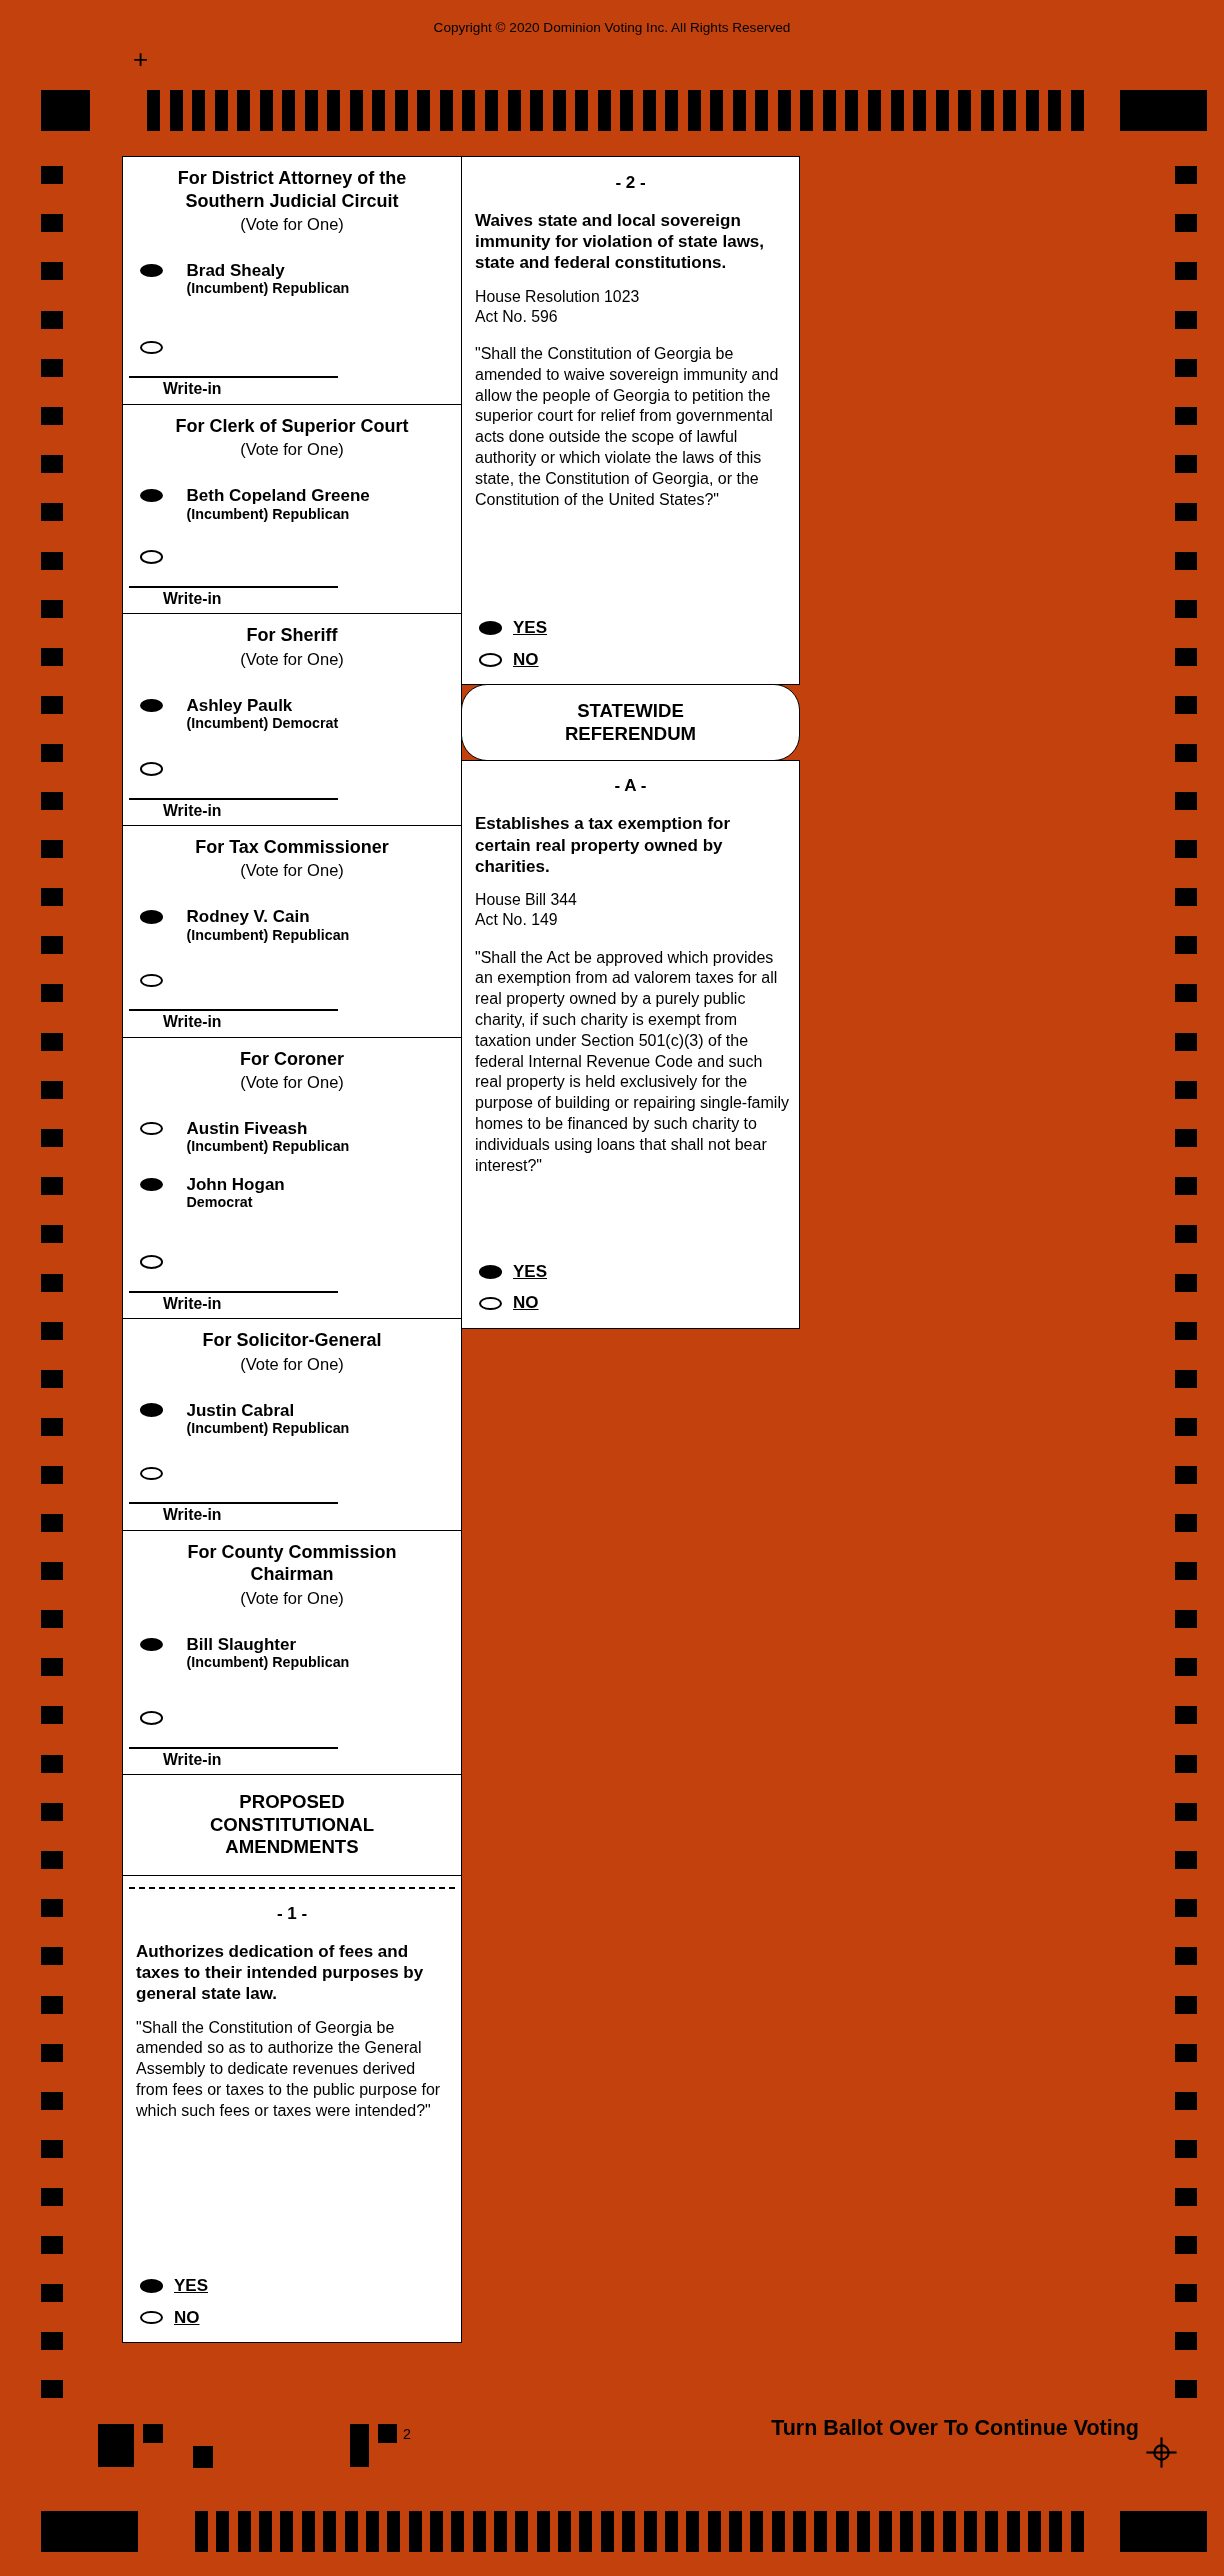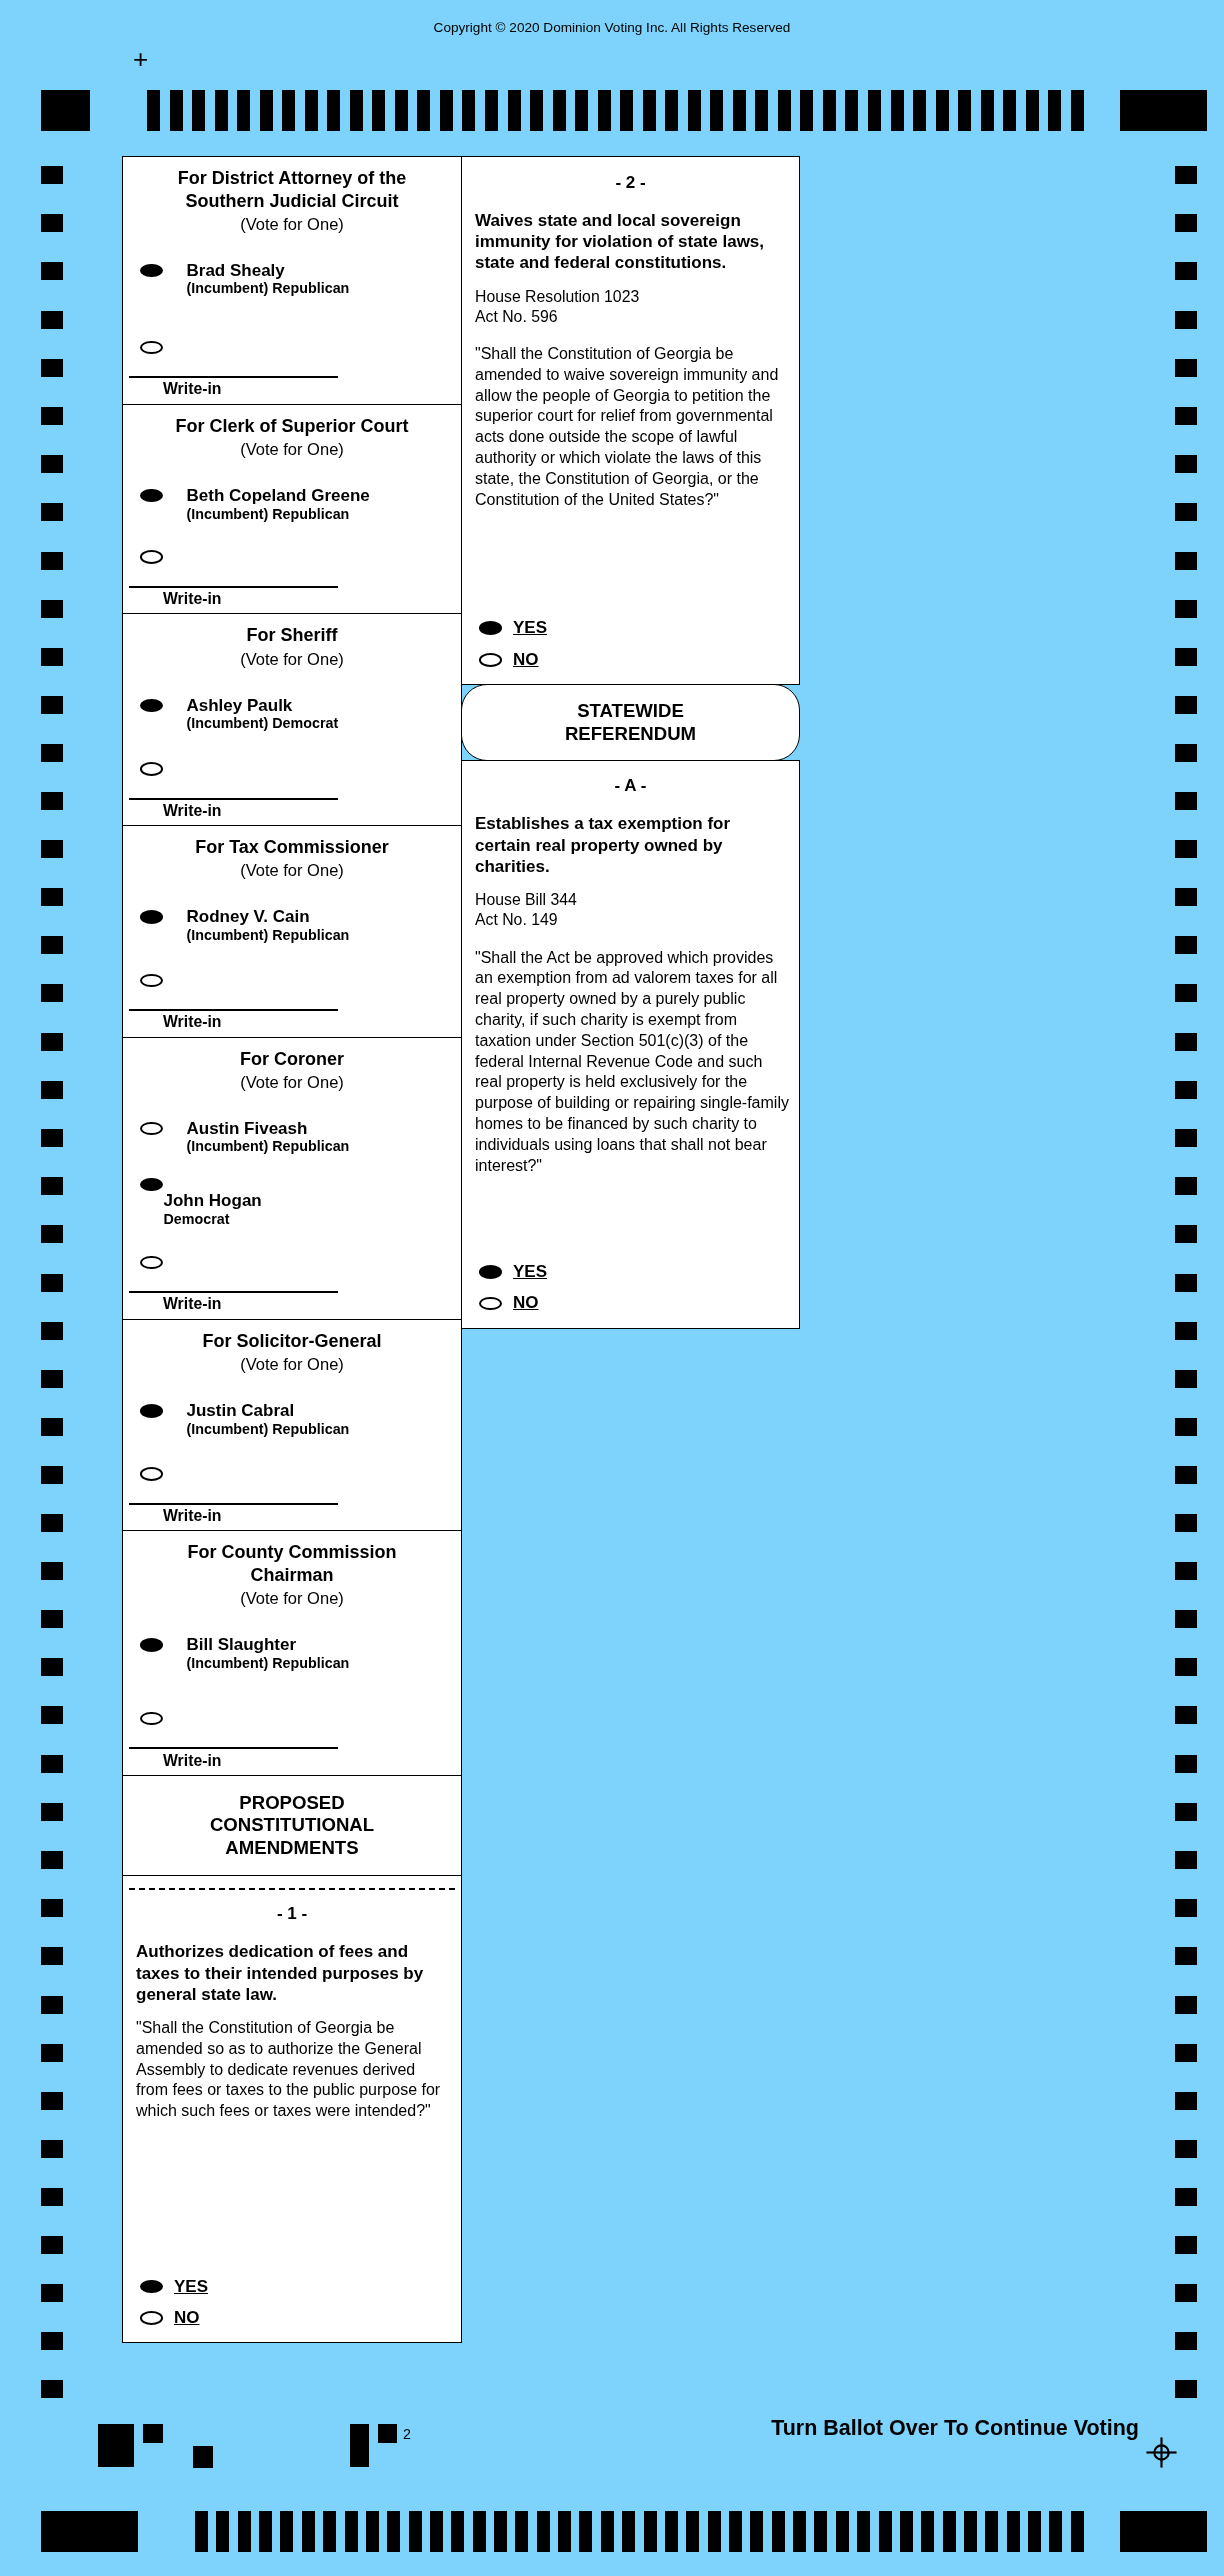--- a/index.html
+++ b/index.html
@@ -1,18 +1,18 @@
 <!DOCTYPE html>
 <html style="font-size:11.5px"><head>
 <meta charset="utf-8">
 <style>
   * { margin:0; padding:0; box-sizing:border-box; }
   html,body { background:#ffffff; }
   .page {
-    position:relative; width:1224px; height:2576px; background:#7dd3fc;
+    position:relative; width:1224px; height:2576px; background:#c2410c;
     font-family:"Liberation Sans", sans-serif; color:#000; overflow:hidden;
   }
   .copyright { position:absolute; top:20px; left:0; width:100%; text-align:center; font-size:13.6px; }
   .plus-mark { position:absolute; left:133px; top:44px; font-size:26px; font-weight:400; }
 
   .timing-strip { position:absolute; left:41px; width:1166px; height:41px; display:flex; align-items:stretch; }
   .timing-strip.top { top:90px; }
   .timing-strip.bottom { top:2511px; }
   .strip-block { background:#000; height:100%; }
   .strip-bars { flex:1; display:flex; justify-content:space-between; margin-left:57px; margin-right:36px; }
@@ -23,21 +23,21 @@
   #col-left  { left:122px; width:340px; }
   #col-right { left:461px; width:339px; }
 
   .box { border:1.4px solid #000; background:#fff; margin-top:-1.4px; }
   .box:first-child { margin-top:0; }
 
   .contest { display:flex; flex-direction:column; padding:10px 0 4.3px; }
   .contest-title { font-weight:bold; font-size:18px; line-height:1.25; text-align:center; white-space:pre-line; }
   .contest-sub { font-size:16.5px; text-align:center; margin-top:2.9px; }
   .cand-row { display:flex; align-items:flex-start; padding-left:16.5px; margin-top:27px; }
-  .cand-row + .cand-row { margin-top:18.6px;flex-direction:column; }
+  .cand-row + .cand-row { margin-top:18.6px; }
   .oval { display:inline-block; width:23px; height:13.6px; border:2.1px solid #000; border-radius:50%; background:#fff; flex:0 0 auto; margin-top:2.9px; }
   .oval.filled { background:#000; }
   .cand-text { margin-left:24px; }
   .cand-name { font-weight:bold; font-size:17px; line-height:1.15; }
   .cand-detail { font-weight:bold; font-size:14.3px; line-height:1.25; }
   .writein-group { margin-top:auto; }
   .writein-oval-row { padding-left:16.5px; margin-top:24px; }
   .writein-line { margin:20px 0 0 5.7px; width:62%; border-top:2.1px solid #000; }
   .writein-label { font-weight:bold; font-size:15.8px; margin:2.1px 0 1.4px 40px; }
 

